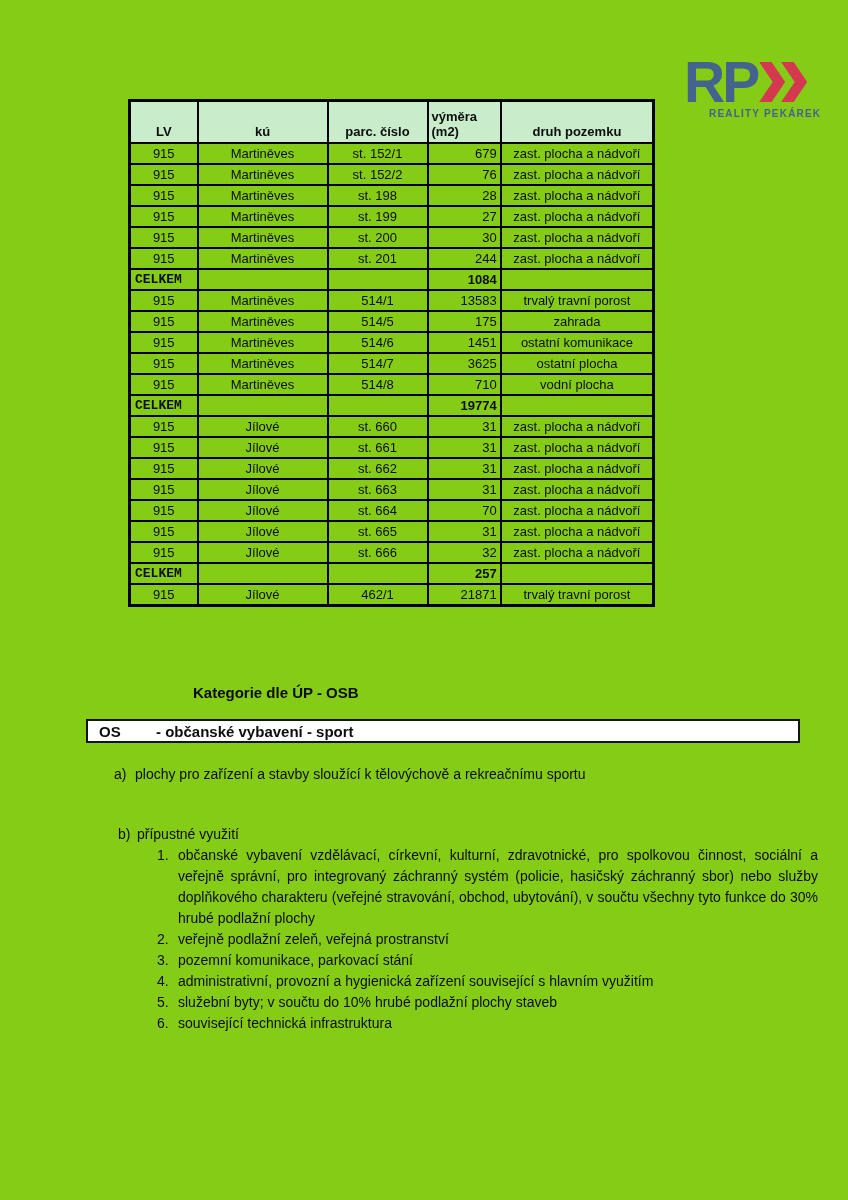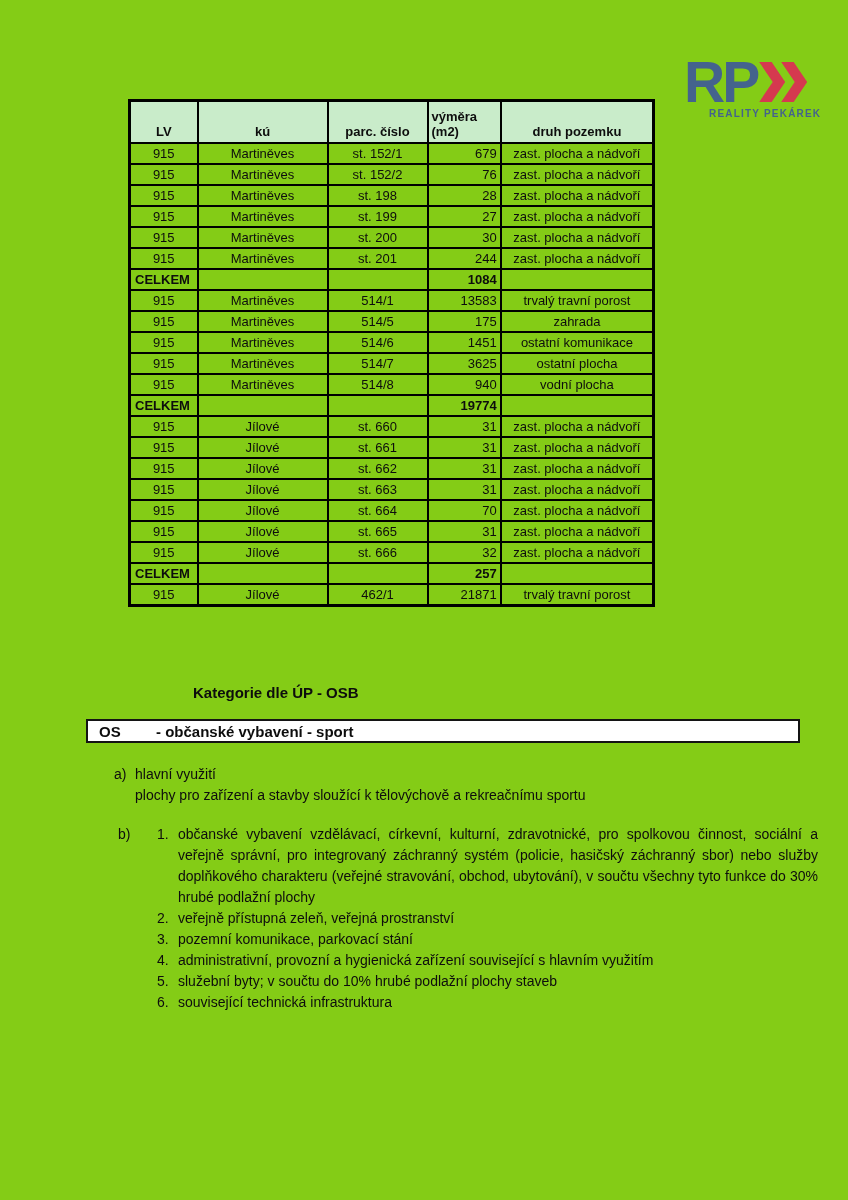--- a/index.html
+++ b/index.html
@@ -38,21 +38,21 @@
     white-space:nowrap; overflow:hidden;
   }
   .parcels thead th {
     background:var(--green); font-weight:bold; height:36px;
     vertical-align:bottom; text-align:center; padding-bottom:3px;
   }
   .parcels thead th.h-vymera { text-align:left; white-space:normal; line-height:15px; }
   .parcels td { height:17px; line-height:17px; text-align:center; }
   .parcels td.col-vymera { text-align:right;margin-top:40px; }
   .parcels tr.total-row td { font-weight:bold;padding-left:32px; }
-  .parcels tr.total-row td:first-child { text-align:left; padding-left:4px; }
+  .parcels tr.total-row td:first-child { text-align:left; padding-left:4px;font-family:Liberation Mono, monospace; }
   .parcels tr.grand-row td {
     background:var(--green); font-weight:bold; height:40px;
     vertical-align:bottom; padding-bottom:4px;
   }
   .parcels tr.grand-row td:first-child { white-space:normal; line-height:16px; text-align:center; }
 
   
   .kategorie-heading {
     position:absolute; left:193px; top:684px;
     font-size:15px; font-weight:bold;
@@ -183,21 +183,21 @@
           <td class="col-lv">915</td>
           <td class="col-ku">Martiněves</td>
           <td class="col-parc">514/7</td>
           <td class="col-vymera">3625</td>
           <td class="col-druh">ostatní plocha</td>
         </tr>
         <tr>
           <td class="col-lv">915</td>
           <td class="col-ku">Martiněves</td>
           <td class="col-parc">514/8</td>
-          <td class="col-vymera">940</td>
+          <td class="col-vymera">710</td>
           <td class="col-druh">vodní plocha</td>
         </tr>
         <tr class="total-row">
           <td class="col-lv">CELKEM</td>
           <td class="col-ku"></td>
           <td class="col-parc"></td>
           <td class="col-vymera">19774</td>
           <td class="col-druh"></td>
         </tr>
         <tr>
@@ -269,36 +269,36 @@
   <div class="kategorie-heading">Kategorie dle ÚP - OSB</div>
 
   <div class="os-box">
     <span class="os-code">OS</span>
     <span class="os-label">- občanské vybavení - sport</span>
   </div>
 
   <div class="section section-a">
     <span class="sec-marker">a)</span>
     <span class="sec-content">
-      <div>hlavní využití</div>
       <div>plochy pro zařízení a stavby sloužící k tělovýchově a rekreačnímu sportu</div>
     </span>
   </div>
 
   <div class="section section-b">
     <span class="sec-marker">b)</span>
     <span class="sec-content">
+      <div>přípustné využití</div>
       <ol class="b-items">
           <li>
             <span class="b-num">1.</span>
             <span class="b-text">občanské vybavení vzdělávací, církevní, kulturní, zdravotnické, pro spolkovou činnost, sociální a veřejně správní, pro integrovaný záchranný systém (policie, hasičský záchranný sbor) nebo služby doplňkového charakteru (veřejné stravování, obchod, ubytování), v součtu všechny tyto funkce do 30% hrubé podlažní plochy</span>
           </li>
           <li>
             <span class="b-num">2.</span>
-            <span class="b-text">veřejně přístupná zeleň, veřejná prostranství</span>
+            <span class="b-text">veřejně podlažní zeleň, veřejná prostranství</span>
           </li>
           <li>
             <span class="b-num">3.</span>
             <span class="b-text">pozemní komunikace, parkovací stání</span>
           </li>
           <li>
             <span class="b-num">4.</span>
             <span class="b-text">administrativní, provozní a hygienická zařízení související s hlavním využitím</span>
           </li>
           <li>

